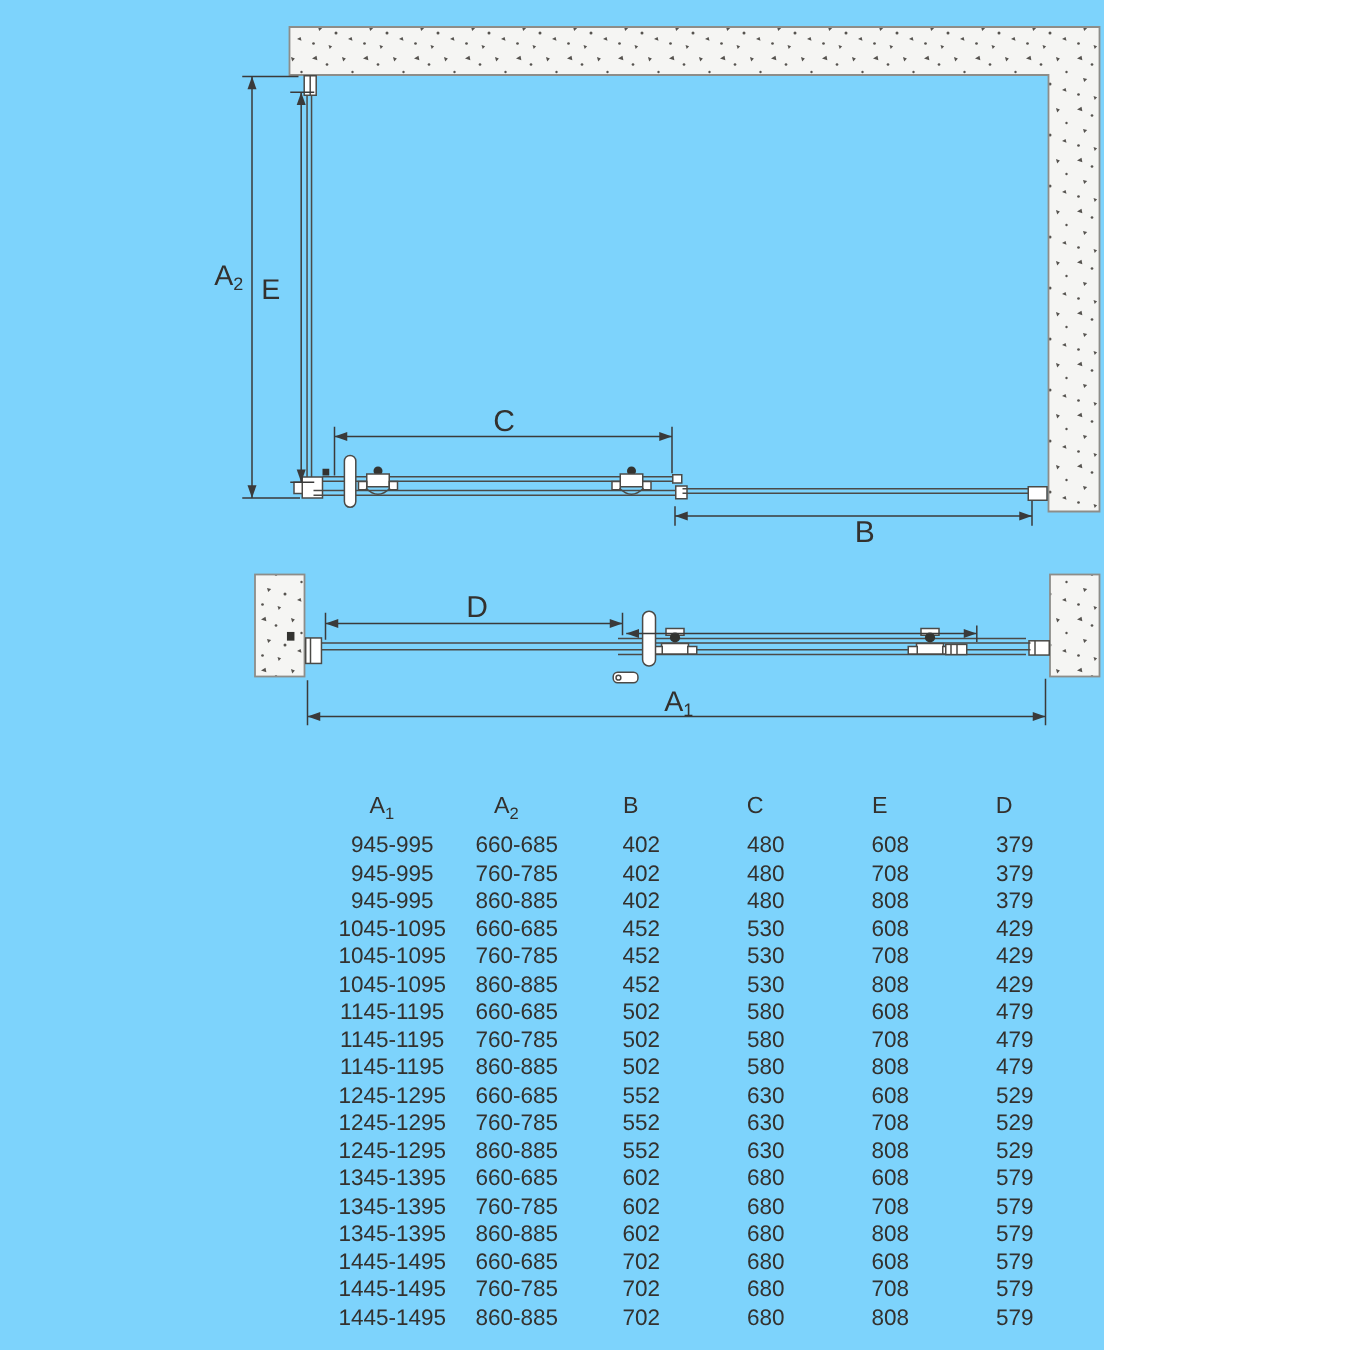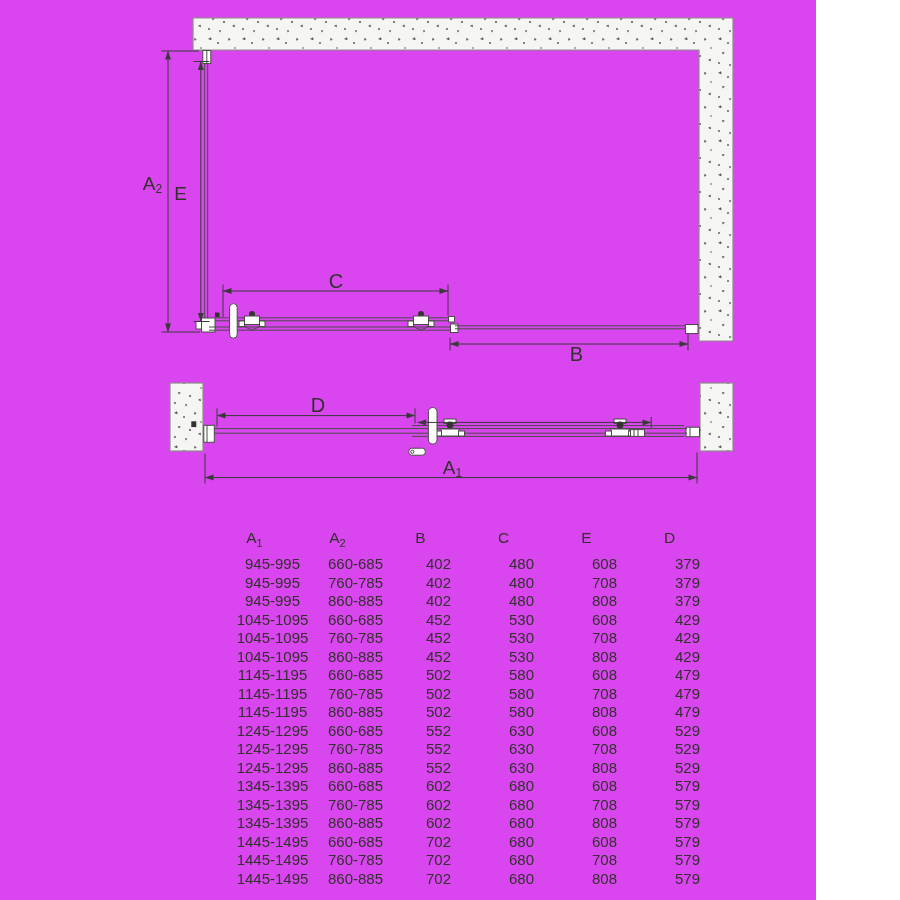--- a/index.html
+++ b/index.html
@@ -1,23 +1,23 @@
 <!DOCTYPE html>
 <html><head>
 <meta charset="utf-8">
 <style>
   html,body{margin:0;padding:0;background:#ffffff;}
-  #page{position:relative;width:816px;height:900px;background:#d946ef;overflow:hidden;
+  #page{position:relative;width:736px;height:900px;background:#7dd3fc;overflow:hidden;
         font-family:"Liberation Sans",sans-serif;color:#33312e;}
   #drawing{position:absolute;left:0;top:0;}
   .thead,.tr{display:grid;grid-template-columns:repeat(6,83px);}
   .thead{position:absolute;left:213px;top:527px;height:21px;line-height:21px;
          font-size:15.5px;text-align:center;}
   .thead sub{font-size:11px;line-height:0;}
-  #tbody{position:absolute;left:231px;top:555px;}
+  #tbody{position:absolute;left:220px;top:555px;}
   .tr{height:18.5px;line-height:18.5px;}
   .td{font-size:15px;text-align:center;white-space:nowrap;}
 </style>
 </head>
 <body>
 
 <div id="page">
 
   <svg id="drawing" width="900" height="512" viewBox="0 0 900 512" font-family="Liberation Sans, sans-serif">
     <defs>

